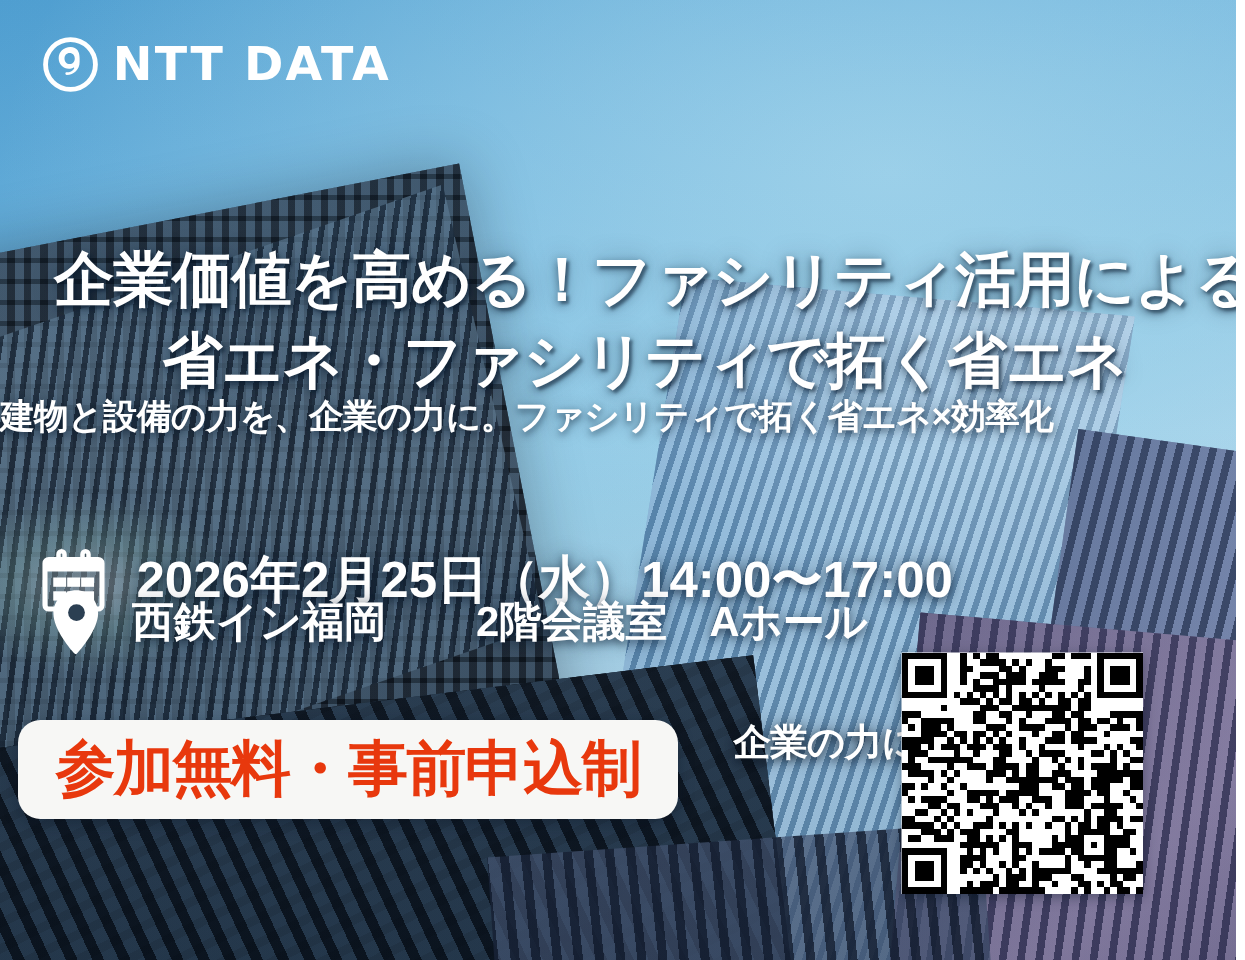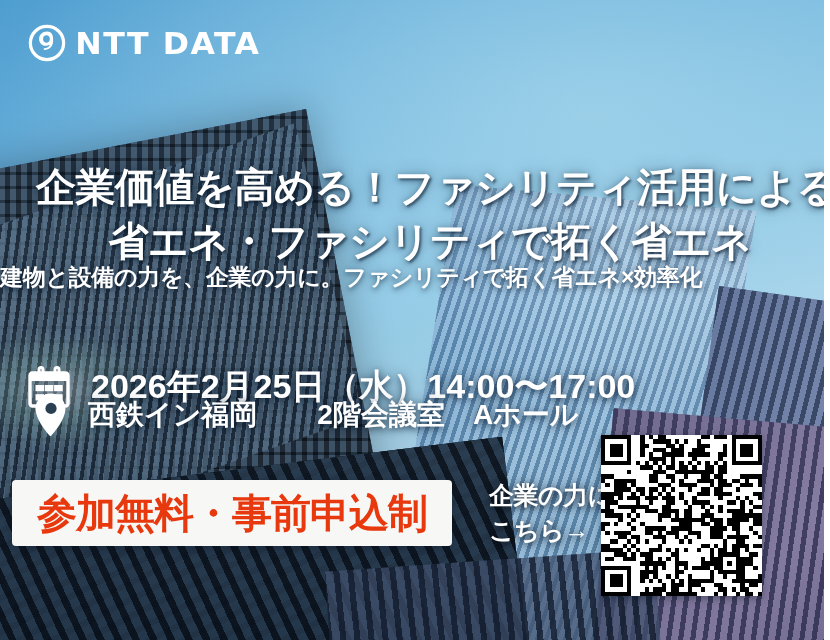--- a/index.html
+++ b/index.html
@@ -260,21 +260,21 @@
   .icon-pin { width: 38px; height: 46px; display: block; flex: none; margin-left: 4px; }
 
   
   .badge-free {
     position: absolute;
     left: 12px;
     top: 480px;
     width: 440px;
     height: 66px;
     background: #f7f7f5;
-    border-radius: 4px;
+    border-radius: 15px;
     display: flex;
     align-items: center;
     justify-content: center;
     box-shadow: 0 3px 10px rgba(8,20,36,0.35);
   }
   .badge-free-text {
     color: #e8380d;
     font-size: 40px;
     font-weight: bold;
     letter-spacing: -1px;
@@ -374,21 +374,20 @@
       <span>西鉄イン福岡</span>
       <span class="venue-hall">2階会議室　Aホール</span>
     </div>
 
     <div class="badge-free">
       <span class="badge-free-text">参加無料・事前申込制</span>
     </div>
 
     <div class="apply-label">
       <span>企業の力に</span>
-      <span>こちら→</span>
     </div>
 
     <div class="qr">
       <svg viewBox="0 0 37 37" shape-rendering="crispEdges" aria-hidden="true">
         <rect width="37" height="37" fill="#ffffff"></rect>
         <g fill="#000000" id="qr-modules">
             <path d="M0 0h1v1h-1zM1 0h1v1h-1zM2 0h1v1h-1zM3 0h1v1h-1zM4 0h1v1h-1zM5 0h1v1h-1zM6 0h1v1h-1zM9 0h1v1h-1zM11 0h1v1h-1zM13 0h1v1h-1zM14 0h1v1h-1zM23 0h1v1h-1zM24 0h1v1h-1zM26 0h1v1h-1zM27 0h1v1h-1zM28 0h1v1h-1zM30 0h1v1h-1zM31 0h1v1h-1zM32 0h1v1h-1zM33 0h1v1h-1zM34 0h1v1h-1zM35 0h1v1h-1zM36 0h1v1h-1zM0 1h1v1h-1zM6 1h1v1h-1zM9 1h1v1h-1zM12 1h1v1h-1zM13 1h1v1h-1zM14 1h1v1h-1zM15 1h1v1h-1zM17 1h1v1h-1zM19 1h1v1h-1zM22 1h1v1h-1zM30 1h1v1h-1zM36 1h1v1h-1zM0 2h1v1h-1zM2 2h1v1h-1zM3 2h1v1h-1zM4 2h1v1h-1zM6 2h1v1h-1zM9 2h1v1h-1zM10 2h1v1h-1zM15 2h1v1h-1zM16 2h1v1h-1zM18 2h1v1h-1zM22 2h1v1h-1zM23 2h1v1h-1zM24 2h1v1h-1zM28 2h1v1h-1zM30 2h1v1h-1zM32 2h1v1h-1zM33 2h1v1h-1zM34 2h1v1h-1zM36 2h1v1h-1zM0 3h1v1h-1zM2 3h1v1h-1zM3 3h1v1h-1zM4 3h1v1h-1zM6 3h1v1h-1zM9 3h1v1h-1zM12 3h1v1h-1zM13 3h1v1h-1zM14 3h1v1h-1zM16 3h1v1h-1zM17 3h1v1h-1zM18 3h1v1h-1zM21 3h1v1h-1zM22 3h1v1h-1zM23 3h1v1h-1zM28 3h1v1h-1zM30 3h1v1h-1zM32 3h1v1h-1zM33 3h1v1h-1zM34 3h1v1h-1zM36 3h1v1h-1zM0 4h1v1h-1zM2 4h1v1h-1zM3 4h1v1h-1zM4 4h1v1h-1zM6 4h1v1h-1zM9 4h1v1h-1zM11 4h1v1h-1zM14 4h1v1h-1zM15 4h1v1h-1zM16 4h1v1h-1zM17 4h1v1h-1zM18 4h1v1h-1zM20 4h1v1h-1zM21 4h1v1h-1zM22 4h1v1h-1zM23 4h1v1h-1zM24 4h1v1h-1zM27 4h1v1h-1zM28 4h1v1h-1zM30 4h1v1h-1zM32 4h1v1h-1zM33 4h1v1h-1zM34 4h1v1h-1zM36 4h1v1h-1zM0 5h1v1h-1zM6 5h1v1h-1zM11 5h1v1h-1zM12 5h1v1h-1zM13 5h1v1h-1zM14 5h1v1h-1zM16 5h1v1h-1zM21 5h1v1h-1zM27 5h1v1h-1zM30 5h1v1h-1zM36 5h1v1h-1zM0 6h1v1h-1zM1 6h1v1h-1zM2 6h1v1h-1zM3 6h1v1h-1zM4 6h1v1h-1zM5 6h1v1h-1zM6 6h1v1h-1zM8 6h1v1h-1zM10 6h1v1h-1zM12 6h1v1h-1zM14 6h1v1h-1zM16 6h1v1h-1zM18 6h1v1h-1zM20 6h1v1h-1zM22 6h1v1h-1zM24 6h1v1h-1zM26 6h1v1h-1zM28 6h1v1h-1zM30 6h1v1h-1zM31 6h1v1h-1zM32 6h1v1h-1zM33 6h1v1h-1zM34 6h1v1h-1zM35 6h1v1h-1zM36 6h1v1h-1zM9 7h1v1h-1zM10 7h1v1h-1zM11 7h1v1h-1zM13 7h1v1h-1zM15 7h1v1h-1zM16 7h1v1h-1zM18 7h1v1h-1zM19 7h1v1h-1zM21 7h1v1h-1zM24 7h1v1h-1zM25 7h1v1h-1zM27 7h1v1h-1zM28 7h1v1h-1zM6 8h1v1h-1zM12 8h1v1h-1zM13 8h1v1h-1zM14 8h1v1h-1zM17 8h1v1h-1zM18 8h1v1h-1zM19 8h1v1h-1zM20 8h1v1h-1zM21 8h1v1h-1zM22 8h1v1h-1zM23 8h1v1h-1zM24 8h1v1h-1zM25 8h1v1h-1zM27 8h1v1h-1zM28 8h1v1h-1zM0 9h1v1h-1zM1 9h1v1h-1zM2 9h1v1h-1zM11 9h1v1h-1zM12 9h1v1h-1zM15 9h1v1h-1zM16 9h1v1h-1zM19 9h1v1h-1zM23 9h1v1h-1zM24 9h1v1h-1zM26 9h1v1h-1zM27 9h1v1h-1zM32 9h1v1h-1zM33 9h1v1h-1zM34 9h1v1h-1zM35 9h1v1h-1zM36 9h1v1h-1zM0 10h1v1h-1zM3 10h1v1h-1zM4 10h1v1h-1zM5 10h1v1h-1zM6 10h1v1h-1zM7 10h1v1h-1zM11 10h1v1h-1zM12 10h1v1h-1zM16 10h1v1h-1zM18 10h1v1h-1zM22 10h1v1h-1zM23 10h1v1h-1zM24 10h1v1h-1zM25 10h1v1h-1zM27 10h1v1h-1zM28 10h1v1h-1zM30 10h1v1h-1zM31 10h1v1h-1zM33 10h1v1h-1zM36 10h1v1h-1zM1 11h1v1h-1zM3 11h1v1h-1zM4 11h1v1h-1zM5 11h1v1h-1zM7 11h1v1h-1zM13 11h1v1h-1zM14 11h1v1h-1zM15 11h1v1h-1zM18 11h1v1h-1zM19 11h1v1h-1zM20 11h1v1h-1zM21 11h1v1h-1zM25 11h1v1h-1zM27 11h1v1h-1zM28 11h1v1h-1zM29 11h1v1h-1zM32 11h1v1h-1zM33 11h1v1h-1zM34 11h1v1h-1zM36 11h1v1h-1zM3 12h1v1h-1zM4 12h1v1h-1zM5 12h1v1h-1zM6 12h1v1h-1zM8 12h1v1h-1zM9 12h1v1h-1zM11 12h1v1h-1zM12 12h1v1h-1zM14 12h1v1h-1zM16 12h1v1h-1zM20 12h1v1h-1zM23 12h1v1h-1zM24 12h1v1h-1zM26 12h1v1h-1zM27 12h1v1h-1zM31 12h1v1h-1zM0 13h1v1h-1zM1 13h1v1h-1zM2 13h1v1h-1zM3 13h1v1h-1zM4 13h1v1h-1zM7 13h1v1h-1zM9 13h1v1h-1zM11 13h1v1h-1zM13 13h1v1h-1zM15 13h1v1h-1zM18 13h1v1h-1zM22 13h1v1h-1zM23 13h1v1h-1zM24 13h1v1h-1zM26 13h1v1h-1zM27 13h1v1h-1zM28 13h1v1h-1zM29 13h1v1h-1zM35 13h1v1h-1zM36 13h1v1h-1zM0 14h1v1h-1zM1 14h1v1h-1zM2 14h1v1h-1zM4 14h1v1h-1zM6 14h1v1h-1zM7 14h1v1h-1zM8 14h1v1h-1zM10 14h1v1h-1zM11 14h1v1h-1zM12 14h1v1h-1zM14 14h1v1h-1zM15 14h1v1h-1zM16 14h1v1h-1zM18 14h1v1h-1zM21 14h1v1h-1zM27 14h1v1h-1zM31 14h1v1h-1zM33 14h1v1h-1zM36 14h1v1h-1zM1 15h1v1h-1zM2 15h1v1h-1zM3 15h1v1h-1zM8 15h1v1h-1zM11 15h1v1h-1zM15 15h1v1h-1zM16 15h1v1h-1zM19 15h1v1h-1zM21 15h1v1h-1zM22 15h1v1h-1zM23 15h1v1h-1zM24 15h1v1h-1zM29 15h1v1h-1zM30 15h1v1h-1zM32 15h1v1h-1zM34 15h1v1h-1zM1 16h1v1h-1zM4 16h1v1h-1zM5 16h1v1h-1zM6 16h1v1h-1zM7 16h1v1h-1zM8 16h1v1h-1zM9 16h1v1h-1zM10 16h1v1h-1zM14 16h1v1h-1zM15 16h1v1h-1zM20 16h1v1h-1zM23 16h1v1h-1zM25 16h1v1h-1zM27 16h1v1h-1zM32 16h1v1h-1zM35 16h1v1h-1zM36 16h1v1h-1zM0 17h1v1h-1zM1 17h1v1h-1zM2 17h1v1h-1zM7 17h1v1h-1zM10 17h1v1h-1zM11 17h1v1h-1zM12 17h1v1h-1zM14 17h1v1h-1zM15 17h1v1h-1zM16 17h1v1h-1zM17 17h1v1h-1zM19 17h1v1h-1zM20 17h1v1h-1zM24 17h1v1h-1zM27 17h1v1h-1zM29 17h1v1h-1zM30 17h1v1h-1zM31 17h1v1h-1zM32 17h1v1h-1zM34 17h1v1h-1zM1 18h1v1h-1zM2 18h1v1h-1zM3 18h1v1h-1zM4 18h1v1h-1zM6 18h1v1h-1zM8 18h1v1h-1zM13 18h1v1h-1zM14 18h1v1h-1zM15 18h1v1h-1zM17 18h1v1h-1zM19 18h1v1h-1zM20 18h1v1h-1zM23 18h1v1h-1zM24 18h1v1h-1zM25 18h1v1h-1zM30 18h1v1h-1zM31 18h1v1h-1zM32 18h1v1h-1zM33 18h1v1h-1zM34 18h1v1h-1zM35 18h1v1h-1zM36 18h1v1h-1zM4 19h1v1h-1zM7 19h1v1h-1zM13 19h1v1h-1zM16 19h1v1h-1zM17 19h1v1h-1zM18 19h1v1h-1zM19 19h1v1h-1zM20 19h1v1h-1zM21 19h1v1h-1zM22 19h1v1h-1zM23 19h1v1h-1zM25 19h1v1h-1zM26 19h1v1h-1zM27 19h1v1h-1zM29 19h1v1h-1zM30 19h1v1h-1zM31 19h1v1h-1zM32 19h1v1h-1zM33 19h1v1h-1zM35 19h1v1h-1zM36 19h1v1h-1zM0 20h1v1h-1zM1 20h1v1h-1zM3 20h1v1h-1zM6 20h1v1h-1zM9 20h1v1h-1zM18 20h1v1h-1zM19 20h1v1h-1zM20 20h1v1h-1zM23 20h1v1h-1zM24 20h1v1h-1zM26 20h1v1h-1zM27 20h1v1h-1zM29 20h1v1h-1zM30 20h1v1h-1zM31 20h1v1h-1zM35 20h1v1h-1zM36 20h1v1h-1zM0 21h1v1h-1zM7 21h1v1h-1zM10 21h1v1h-1zM11 21h1v1h-1zM12 21h1v1h-1zM13 21h1v1h-1zM14 21h1v1h-1zM16 21h1v1h-1zM17 21h1v1h-1zM18 21h1v1h-1zM19 21h1v1h-1zM20 21h1v1h-1zM25 21h1v1h-1zM26 21h1v1h-1zM27 21h1v1h-1zM28 21h1v1h-1zM30 21h1v1h-1zM31 21h1v1h-1zM34 21h1v1h-1zM1 22h1v1h-1zM3 22h1v1h-1zM4 22h1v1h-1zM5 22h1v1h-1zM6 22h1v1h-1zM10 22h1v1h-1zM11 22h1v1h-1zM13 22h1v1h-1zM15 22h1v1h-1zM16 22h1v1h-1zM17 22h1v1h-1zM20 22h1v1h-1zM21 22h1v1h-1zM22 22h1v1h-1zM25 22h1v1h-1zM26 22h1v1h-1zM27 22h1v1h-1zM31 22h1v1h-1zM35 22h1v1h-1zM4 23h1v1h-1zM5 23h1v1h-1zM7 23h1v1h-1zM8 23h1v1h-1zM12 23h1v1h-1zM13 23h1v1h-1zM14 23h1v1h-1zM17 23h1v1h-1zM19 23h1v1h-1zM22 23h1v1h-1zM25 23h1v1h-1zM26 23h1v1h-1zM27 23h1v1h-1zM29 23h1v1h-1zM30 23h1v1h-1zM31 23h1v1h-1zM32 23h1v1h-1zM33 23h1v1h-1zM36 23h1v1h-1zM2 24h1v1h-1zM3 24h1v1h-1zM6 24h1v1h-1zM8 24h1v1h-1zM10 24h1v1h-1zM14 24h1v1h-1zM18 24h1v1h-1zM20 24h1v1h-1zM28 24h1v1h-1zM31 24h1v1h-1zM32 24h1v1h-1zM0 25h1v1h-1zM1 25h1v1h-1zM5 25h1v1h-1zM7 25h1v1h-1zM13 25h1v1h-1zM23 25h1v1h-1zM24 25h1v1h-1zM26 25h1v1h-1zM28 25h1v1h-1zM30 25h1v1h-1zM31 25h1v1h-1zM32 25h1v1h-1zM33 25h1v1h-1zM35 25h1v1h-1zM36 25h1v1h-1zM0 26h1v1h-1zM1 26h1v1h-1zM2 26h1v1h-1zM3 26h1v1h-1zM4 26h1v1h-1zM6 26h1v1h-1zM8 26h1v1h-1zM11 26h1v1h-1zM12 26h1v1h-1zM13 26h1v1h-1zM15 26h1v1h-1zM17 26h1v1h-1zM19 26h1v1h-1zM22 26h1v1h-1zM25 26h1v1h-1zM27 26h1v1h-1zM28 26h1v1h-1zM30 26h1v1h-1zM31 26h1v1h-1zM33 26h1v1h-1zM3 27h1v1h-1zM4 27h1v1h-1zM5 27h1v1h-1zM7 27h1v1h-1zM9 27h1v1h-1zM10 27h1v1h-1zM11 27h1v1h-1zM16 27h1v1h-1zM17 27h1v1h-1zM25 27h1v1h-1zM27 27h1v1h-1zM28 27h1v1h-1zM29 27h1v1h-1zM30 27h1v1h-1zM31 27h1v1h-1zM34 27h1v1h-1zM35 27h1v1h-1zM1 28h1v1h-1zM2 28h1v1h-1zM5 28h1v1h-1zM6 28h1v1h-1zM7 28h1v1h-1zM10 28h1v1h-1zM11 28h1v1h-1zM13 28h1v1h-1zM15 28h1v1h-1zM17 28h1v1h-1zM23 28h1v1h-1zM25 28h1v1h-1zM26 28h1v1h-1zM27 28h1v1h-1zM31 28h1v1h-1zM32 28h1v1h-1zM33 28h1v1h-1zM34 28h1v1h-1zM9 29h1v1h-1zM10 29h1v1h-1zM11 29h1v1h-1zM12 29h1v1h-1zM13 29h1v1h-1zM14 29h1v1h-1zM17 29h1v1h-1zM18 29h1v1h-1zM19 29h1v1h-1zM23 29h1v1h-1zM24 29h1v1h-1zM25 29h1v1h-1zM26 29h1v1h-1zM27 29h1v1h-1zM29 29h1v1h-1zM31 29h1v1h-1zM32 29h1v1h-1zM33 29h1v1h-1zM34 29h1v1h-1zM0 30h1v1h-1zM1 30h1v1h-1zM2 30h1v1h-1zM3 30h1v1h-1zM4 30h1v1h-1zM5 30h1v1h-1zM6 30h1v1h-1zM10 30h1v1h-1zM12 30h1v1h-1zM14 30h1v1h-1zM17 30h1v1h-1zM19 30h1v1h-1zM21 30h1v1h-1zM22 30h1v1h-1zM23 30h1v1h-1zM24 30h1v1h-1zM26 30h1v1h-1zM27 30h1v1h-1zM31 30h1v1h-1zM32 30h1v1h-1zM35 30h1v1h-1zM0 31h1v1h-1zM6 31h1v1h-1zM9 31h1v1h-1zM10 31h1v1h-1zM11 31h1v1h-1zM12 31h1v1h-1zM17 31h1v1h-1zM18 31h1v1h-1zM25 31h1v1h-1zM27 31h1v1h-1zM28 31h1v1h-1zM29 31h1v1h-1zM30 31h1v1h-1zM31 31h1v1h-1zM32 31h1v1h-1zM0 32h1v1h-1zM2 32h1v1h-1zM3 32h1v1h-1zM4 32h1v1h-1zM6 32h1v1h-1zM9 32h1v1h-1zM10 32h1v1h-1zM12 32h1v1h-1zM15 32h1v1h-1zM17 32h1v1h-1zM20 32h1v1h-1zM25 32h1v1h-1zM28 32h1v1h-1zM31 32h1v1h-1zM32 32h1v1h-1zM36 32h1v1h-1zM0 33h1v1h-1zM2 33h1v1h-1zM3 33h1v1h-1zM4 33h1v1h-1zM6 33h1v1h-1zM9 33h1v1h-1zM11 33h1v1h-1zM13 33h1v1h-1zM16 33h1v1h-1zM18 33h1v1h-1zM20 33h1v1h-1zM21 33h1v1h-1zM22 33h1v1h-1zM23 33h1v1h-1zM24 33h1v1h-1zM25 33h1v1h-1zM30 33h1v1h-1zM31 33h1v1h-1zM32 33h1v1h-1zM33 33h1v1h-1zM34 33h1v1h-1zM35 33h1v1h-1zM36 33h1v1h-1zM0 34h1v1h-1zM2 34h1v1h-1zM3 34h1v1h-1zM4 34h1v1h-1zM6 34h1v1h-1zM14 34h1v1h-1zM16 34h1v1h-1zM17 34h1v1h-1zM18 34h1v1h-1zM20 34h1v1h-1zM21 34h1v1h-1zM22 34h1v1h-1zM26 34h1v1h-1zM27 34h1v1h-1zM32 34h1v1h-1zM34 34h1v1h-1zM35 34h1v1h-1zM0 35h1v1h-1zM6 35h1v1h-1zM10 35h1v1h-1zM12 35h1v1h-1zM13 35h1v1h-1zM14 35h1v1h-1zM16 35h1v1h-1zM17 35h1v1h-1zM20 35h1v1h-1zM23 35h1v1h-1zM27 35h1v1h-1zM28 35h1v1h-1zM30 35h1v1h-1zM32 35h1v1h-1zM33 35h1v1h-1zM0 36h1v1h-1zM1 36h1v1h-1zM2 36h1v1h-1zM3 36h1v1h-1zM4 36h1v1h-1zM5 36h1v1h-1zM6 36h1v1h-1zM9 36h1v1h-1zM10 36h1v1h-1zM11 36h1v1h-1zM12 36h1v1h-1zM13 36h1v1h-1zM15 36h1v1h-1zM16 36h1v1h-1zM17 36h1v1h-1zM18 36h1v1h-1zM19 36h1v1h-1zM20 36h1v1h-1zM21 36h1v1h-1zM26 36h1v1h-1zM28 36h1v1h-1zM31 36h1v1h-1zM33 36h1v1h-1zM34 36h1v1h-1zM36 36h1v1h-1z"></path>
           </g>
       </svg>
     </div>

